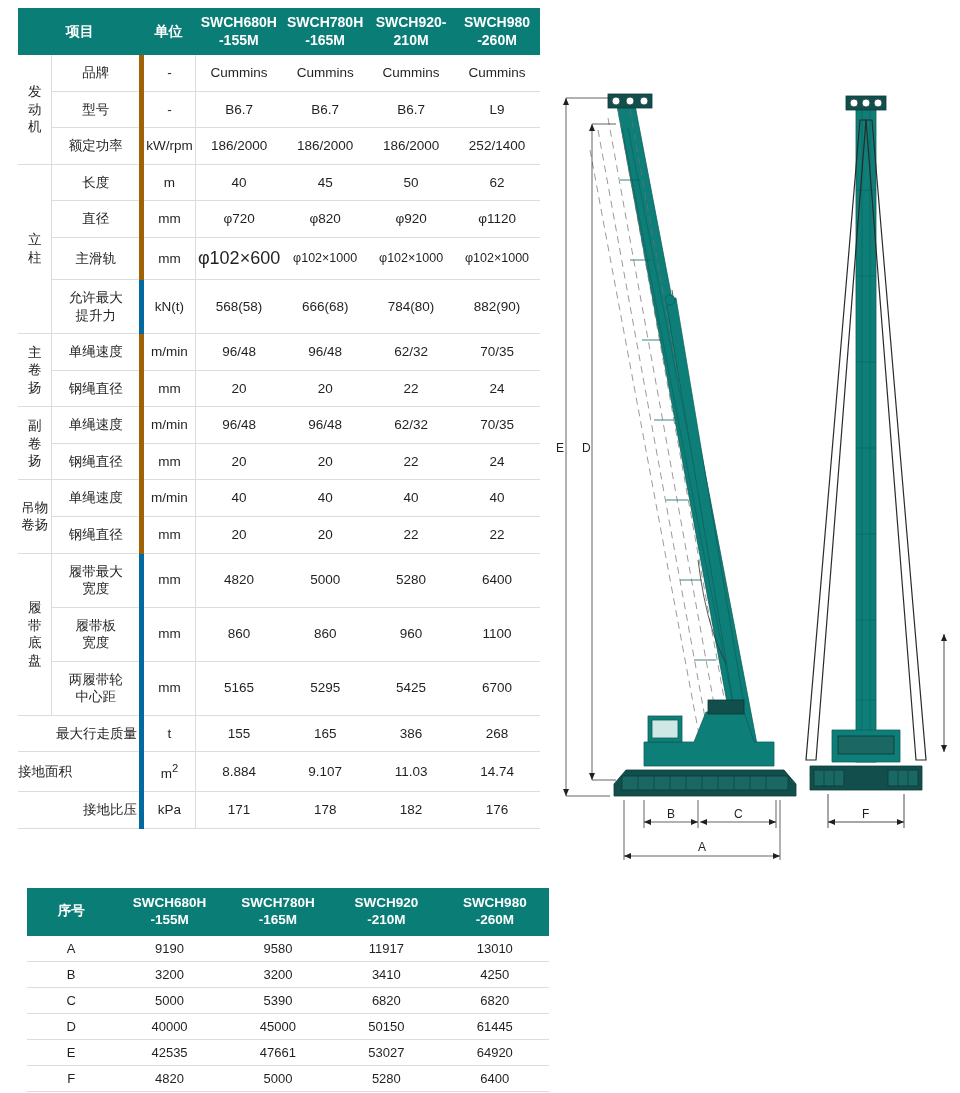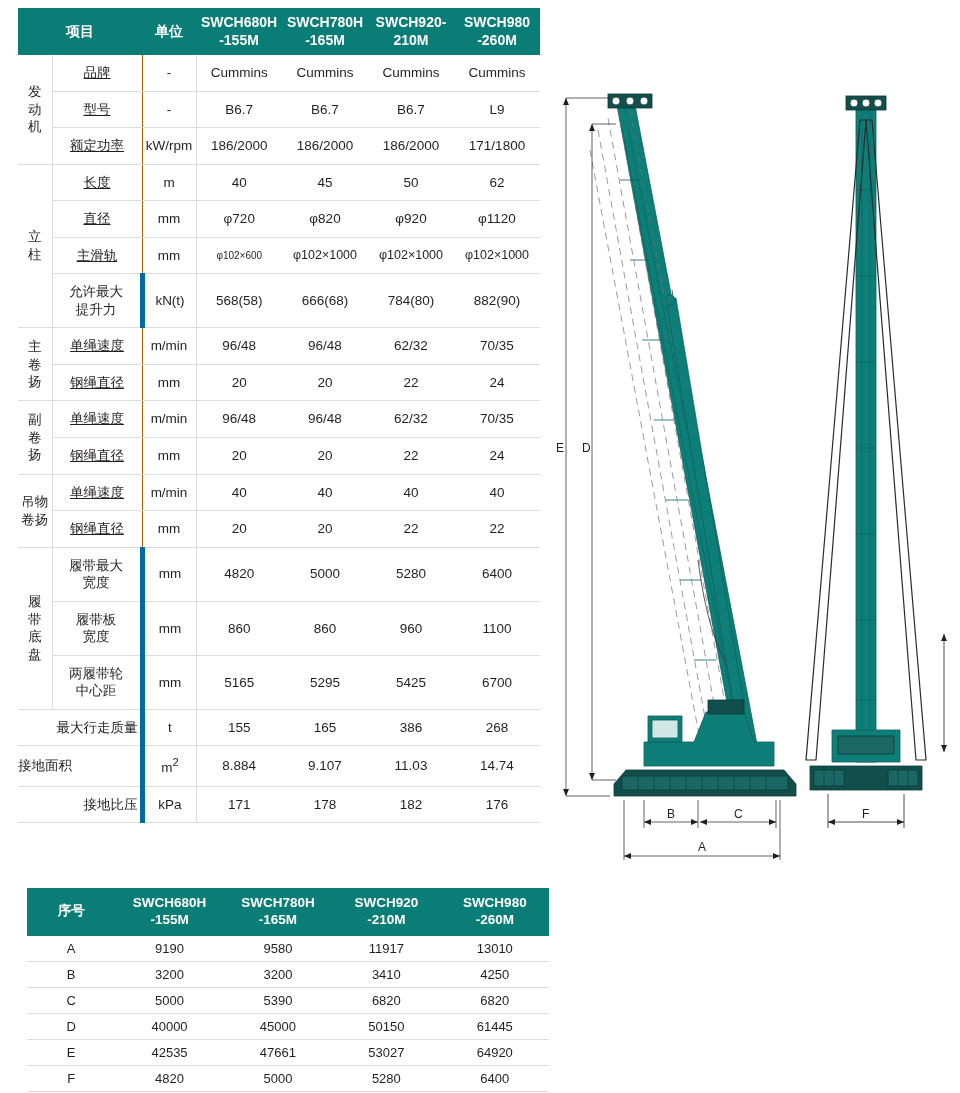--- a/index.html
+++ b/index.html
@@ -50,22 +50,21 @@
   td.grp {
     width: 34px;
     font-size: 13.5px;
     line-height: 1.25;
     border-right: 1px solid #dcdcdc;
   }
   td.item {
     width: 90px;
     text-align: left;
     padding-left: 10px;
-    border-right: 1px solid #a16207;
-    text-decoration: underline;
+    border-right: 5px solid #a16207;
   }
   td.item2 {
     text-align: left;
     padding-left: 10px;
     border-right: 5px solid #0369a1;
   }
   td.unit {
     width: 54px;
     border-right: 1px solid #dcdcdc;
   }
@@ -173,21 +172,21 @@
           <td class="val">B6.7</td>
           <td class="val">B6.7</td>
           <td class="val">L9</td>
         </tr>
         <tr>
           <td class="item">额定功率</td>
           <td class="unit">kW/rpm</td>
           <td class="val">186/2000</td>
           <td class="val">186/2000</td>
           <td class="val">186/2000</td>
-          <td class="val">171/1800</td>
+          <td class="val">252/1400</td>
         </tr>
 
         <tr>
           <td class="grp" rowspan="4">
             <div>立</div>
             <div>柱</div>
           </td>
           <td class="item">长度</td>
           <td class="unit">m</td>
           <td class="val">40</td>
@@ -199,21 +198,21 @@
           <td class="item">直径</td>
           <td class="unit">mm</td>
           <td class="val">φ720</td>
           <td class="val">φ820</td>
           <td class="val">φ920</td>
           <td class="val">φ1120</td>
         </tr>
         <tr>
           <td class="item">主滑轨</td>
           <td class="unit">mm</td>
-          <td class="val" style="font-size:10px">φ102×600</td>
+          <td class="val" style="font-size:18px">φ102×600</td>
           <td class="val" style="font-size:12.5px">φ102×1000</td>
           <td class="val" style="font-size:12.5px">φ102×1000</td>
           <td class="val" style="font-size:12.5px">φ102×1000</td>
         </tr>
         <tr>
           <td class="item2">
             <div>允许最大</div>
             <div>提升力</div>
           </td>
           <td class="unit">kN(t)</td>

